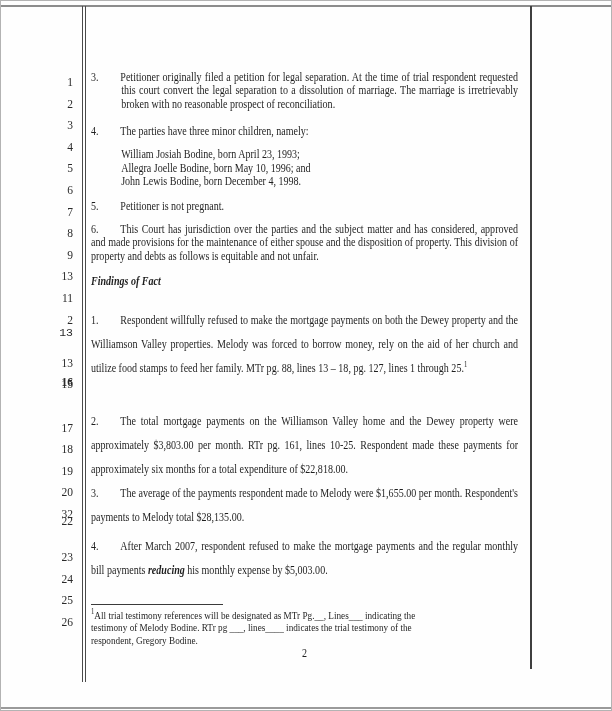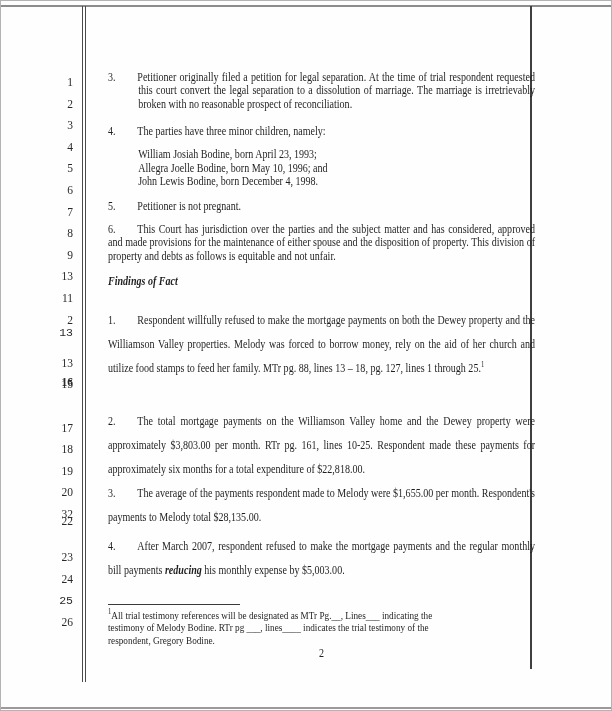--- a/index.html
+++ b/index.html
@@ -23,21 +23,21 @@
   }
   .right-vline{position:absolute;left:529px;top:5px;width:2px;height:663px;background:#3f3f3f;}
   
   .lineno-col{position:absolute;left:38px;top:0;width:34px;height:711px;}
   .lineno{
     position:absolute;right:0;width:34px;text-align:right;
     font-size:11.5px;line-height:13px;color:#2a2a2a;
     font-family:"Liberation Serif", serif;
   }
   
-  .content{position:absolute;left:107px;top:0;width:427px;height:711px;}
+  .content{position:absolute;left:90px;top:0;width:427px;height:711px;}
   .blk{
     position:absolute;left:0;width:510px;
     transform:scaleX(0.8373);transform-origin:0 0;
     font-size:12px;line-height:13.4px;
     text-align:justify;
   }
   .hang{padding-left:36px;text-indent:-36px;box-sizing:border-box;}
   .sp{display:inline-block;width:26px;}
   .children-list{padding-left:36px;box-sizing:border-box;text-align:left;line-height:13.5px;}
   .dbl{line-height:24px;}
@@ -76,21 +76,21 @@
       <div class="lineno" style="top: 377.4px;">15</div>
       <div class="lineno" style="top: 375px; font-weight: bold;">16</div>
       <div class="lineno" style="top: 420.6px;">17</div>
       <div class="lineno" style="top: 442.2px;">18</div>
       <div class="lineno" style="top: 463.8px;">19</div>
       <div class="lineno" style="top: 485.4px;">20</div>
       <div class="lineno" style="top: 507px;">32</div>
       <div class="lineno" style="top: 514px; text-align: right;">22</div>
       <div class="lineno" style="top: 550.2px;">23</div>
       <div class="lineno" style="top: 571.8px; text-align: right;">24</div>
-      <div class="lineno" style="top: 593.4px; font-family: Liberation Mono, monospace;">25</div>
+      <div class="lineno" style="top: 593.4px;">25</div>
       <div class="lineno" style="top: 615px;">26</div>
     </div>
 
   <div class="content">
 
     <div class="blk hang" style="top:70px"><span>3.</span><span class="sp"></span><span>Petitioner originally filed a petition for legal separation. At the time of trial respondent requested this court convert the legal separation to a dissolution of marriage. The marriage is irretrievably broken with no reasonable prospect of reconciliation.</span></div>
 
     <div class="blk hang" style="top:124px"><span>4.</span><span class="sp"></span><span>The parties have three minor children, namely:</span></div>
 
     <div class="blk children-list" style="top:147px">

